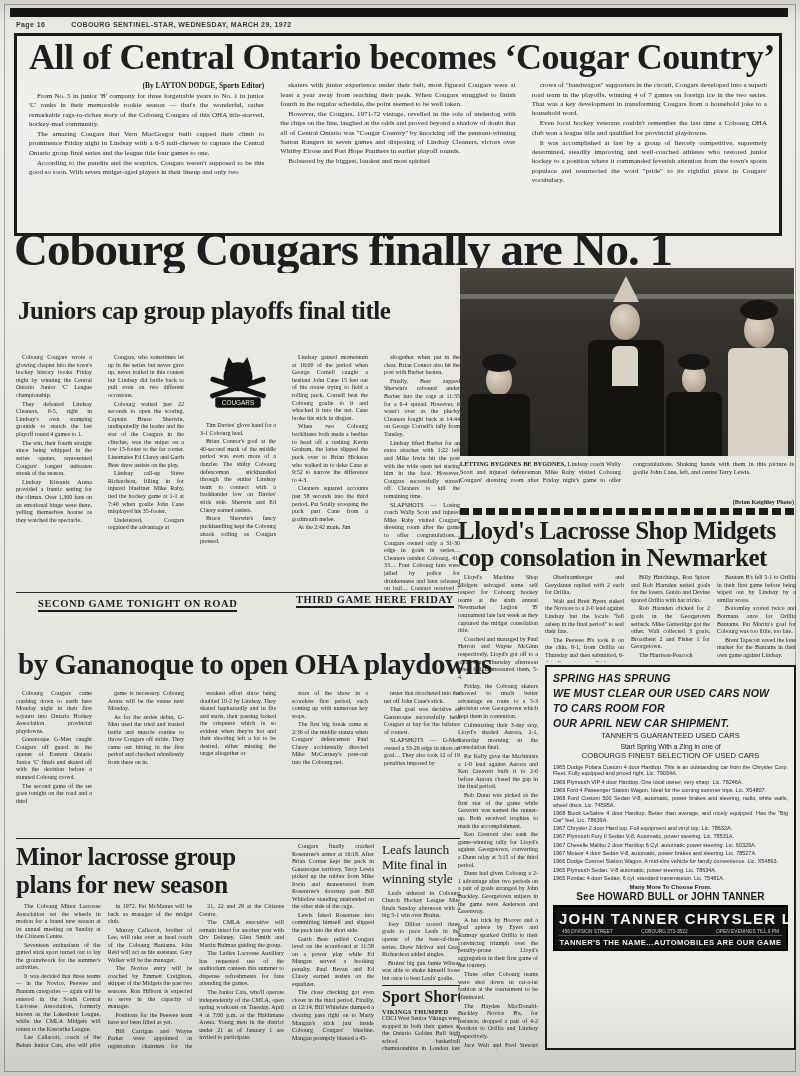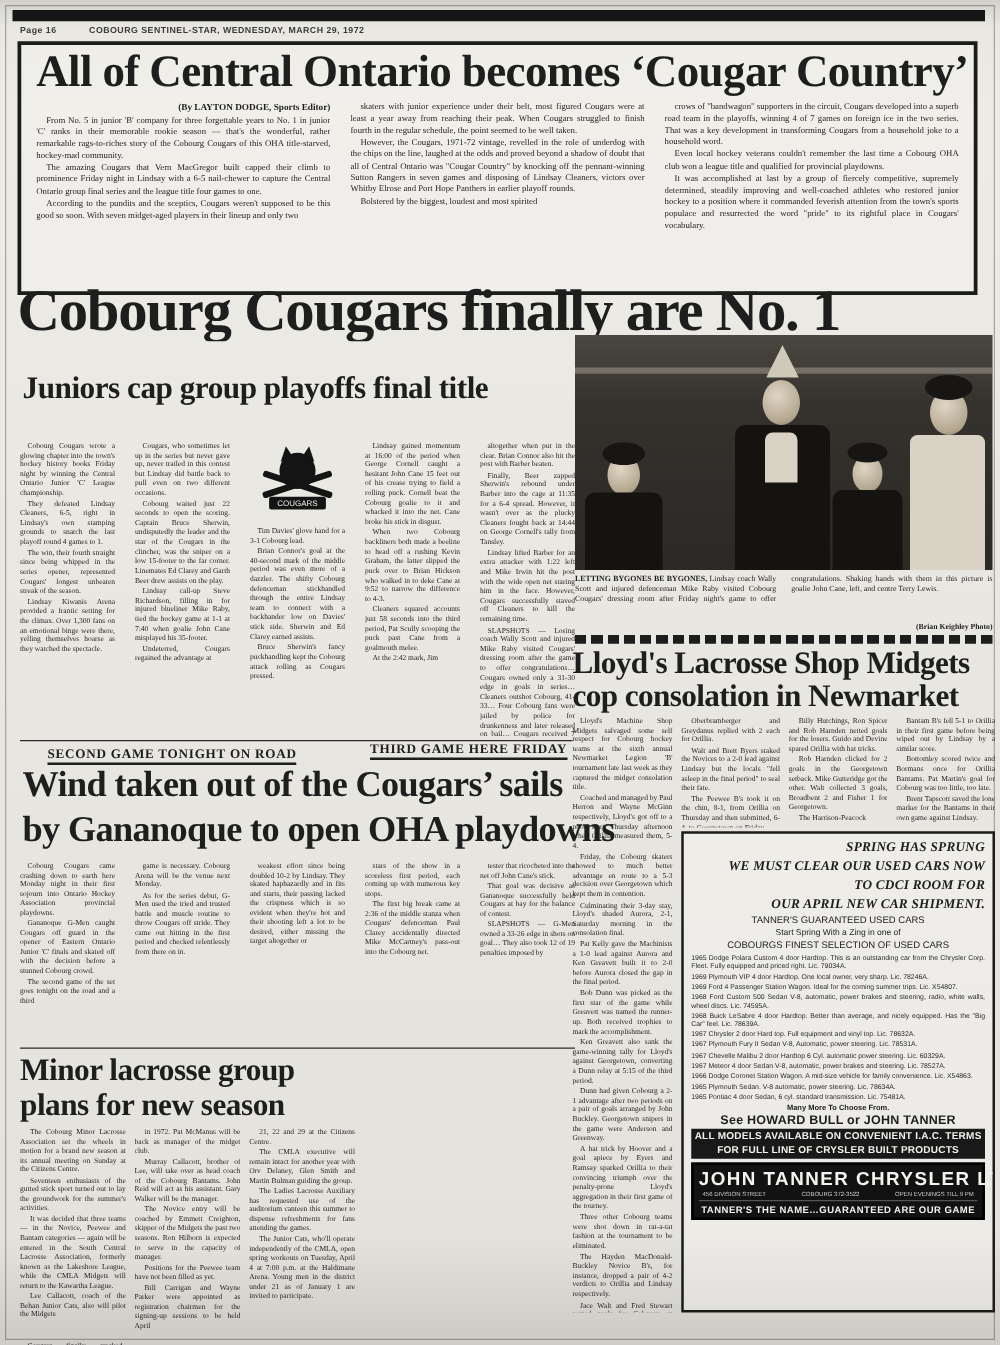--- a/index.html
+++ b/index.html
@@ -49,42 +49,42 @@
   .lloyds-region{position:absolute;left:458px;top:574px;width:338px;height:476px;display:flex;gap:7px;}
   .lloyds-long{width:80px;flex:none;font-size:6px;line-height:1.27;text-align:justify;overflow:hidden;}
   .lloyds-long p,.narrowcol p{margin:0 0 1px;text-indent:6px;}
   .lloyds-right{flex:1;display:flex;flex-direction:column;min-width:0;}
   .lloyds-row{display:flex;gap:7px;height:88px;overflow:hidden;flex:none;}
   .lloyds-row .col{font-size:6px;line-height:1.27;}
   
   .adbox{flex:1;margin-top:3px;border:2px solid #1a1a1a;box-sizing:border-box;padding:4px 6px 3px;
     background:rgba(255,255,255,.3);font-family:"Liberation Sans",sans-serif;overflow:hidden;
     display:flex;flex-direction:column;}
-  .ad-line1{font-size:10.6px;font-weight:bold;font-style:italic;text-align:right;line-height:1.42;letter-spacing:.2px;font-family:Liberation Serif, serif;}
+  .ad-line1{font-size:10.6px;font-weight:bold;font-style:italic;text-align:left;line-height:1.42;letter-spacing:.2px;}
   .ad-sub{font-size:7.6px;font-weight:normal;text-align:center;line-height:1.4;}
   .ad-sub2{font-size:6.8px;text-align:center;line-height:1.35;}
   .ad-listings{font-size:5.5px;line-height:1.22;text-align:justify;margin-top:2px;color:#2a2a2a;}
   .ad-listings p{margin:0 0 1.6px;}
   .ad-more{font-size:6px;font-weight:bold;text-align:center;margin:1px 0;}
   .ad-see{font-size:10px;font-weight:bold;text-align:center;letter-spacing:.2px;}
   .ad-strip{background:#191919;color:#f1f0ea;font-size:8px;font-weight:bold;text-align:center;
     line-height:1.35;padding:1px 0;margin-top:1px;letter-spacing:.2px;}
   .banner{background:#121212;color:#f4f3ee;border:2px solid #000;margin-top:3px;padding:3px 4px 2px;text-align:center;}
   .banner-name{font-size:15px;font-weight:bold;letter-spacing:1.2px;white-space:nowrap;}
   .banner-row{display:flex;justify-content:space-between;font-size:4.8px;margin:2px 3px 1px;color:#cfcec8;}
   .banner-tag{font-size:7.6px;font-weight:bold;letter-spacing:.4px;border-top:1px solid #555;padding-top:2px;white-space:nowrap;}
   
   .rule{position:absolute;left:16px;top:592px;width:442px;height:1px;background:#2a2a2a;}
   .kicker{position:absolute;font-size:10.5px;font-weight:bold;letter-spacing:.6px;border-bottom:2px solid #1c1c1c;padding-bottom:1px;white-space:nowrap;}
   .wind-h{position:absolute;left:18px;width:444px;font-size:29px;font-weight:bold;letter-spacing:-.5px;line-height:1;white-space:nowrap;}
   .cols5b{position:absolute;left:16px;top:690px;width:444px;height:142px;}
   .cols5b .col{font-size:6px;line-height:1.26;}
   .cols5b .col p{text-indent:6px;}
   
-  .bottom{position:absolute;left:16px;top:838px;width:444px;height:212px;display:flex;gap:8px;border-top:1px solid #2a2a2a;padding-top:4px;box-sizing:border-box;flex-direction:column;}
+  .bottom{position:absolute;left:16px;top:838px;width:444px;height:212px;display:flex;gap:8px;border-top:1px solid #2a2a2a;padding-top:4px;box-sizing:border-box;}
   .lax{width:268px;flex:none;display:flex;flex-direction:column;}
   .lax-h{font-size:25px;font-weight:bold;line-height:1.12;letter-spacing:-.4px;white-space:nowrap;}
   .lax-cols{display:flex;gap:7px;flex:1;overflow:hidden;margin-top:4px;}
   .lax-cols .col{font-size:6px;line-height:1.26;}
   .narrowcol{width:82px;flex:none;font-size:6px;line-height:1.26;text-align:justify;overflow:hidden;}
   .endcol{flex:1;min-width:0;overflow:hidden;}
   .leafs-h{font-size:13.5px;font-weight:normal;line-height:1.08;letter-spacing:-.2px;}
   .endcol .small{font-size:6px;line-height:1.26;text-align:justify;margin-top:3px;}
   .endcol .small p{margin:0 0 1px;text-indent:6px;}
   .ss-h{font-size:16px;font-weight:bold;border-top:1.5px solid #222;margin-top:3px;padding-top:2px;white-space:nowrap;}
@@ -231,62 +231,57 @@
         <div class="col">
             <p>Bantam B's fell 5-1 to Orillia in their first game before being wiped out by Lindsay by a similar score.</p>
             <p>Bottomley scored twice and Bormans once for Orillia Bantams. Pat Martin's goal for Cobourg was too little, too late.</p>
             <p>Brent Tapscott saved the lone marker for the Bantams in their own game against Lindsay.</p>
           </div>
       </div>
 
       <div class="adbox">
         <div class="ad-line1">SPRING HAS SPRUNG</div>
         <div class="ad-line1">WE MUST CLEAR OUR USED CARS NOW</div>
-        <div class="ad-line1">TO CDCI ROOM FOR</div>
+        <div class="ad-line1">TO CARS ROOM FOR</div>
         <div class="ad-line1">OUR APRIL NEW CAR SHIPMENT.</div>
         <div class="ad-sub">TANNER'S GUARANTEED USED CARS</div>
         <div class="ad-sub2">Start Spring With a Zing in one of</div>
         <div class="ad-sub">COBOURGS FINEST SELECTION OF USED CARS</div>
         <div class="ad-listings">
             <p>1965 Dodge Polara Custom 4 door Hardtop. This is an outstanding car from the Chrysler Corp. Fleet. Fully equipped and priced right. Lic. 79034A.</p>
             <p>1969 Plymouth VIP 4 door Hardtop. One local owner, very sharp. Lic. 78246A.</p>
             <p>1969 Ford 4 Passenger Station Wagon. Ideal for the coming summer trips. Lic. X54807.</p>
             <p>1968 Ford Custom 500 Sedan V-8, automatic, power brakes and steering, radio, white walls, wheel discs. Lic. 74595A.</p>
             <p>1968 Buick LeSabre 4 door Hardtop. Better than average, and nicely equipped. Has the "Big Car" feel. Lic. 78639A.</p>
             <p>1967 Chrysler 2 door Hard top. Full equipment and vinyl top. Lic. 78632A.</p>
             <p>1967 Plymouth Fury II Sedan V-8, Automatic, power steering. Lic. 78531A.</p>
             <p>1967 Chevelle Malibu 2 door Hardtop 6 Cyl. automatic power steering. Lic. 60329A.</p>
             <p>1967 Meteor 4 door Sedan V-8, automatic, power brakes and steering. Lic. 78527A.</p>
             <p>1966 Dodge Coronet Station Wagon. A mid-size vehicle for family convenience. Lic. X54863.</p>
             <p>1965 Plymouth Sedan. V-8 automatic, power steering. Lic. 78634A.</p>
             <p>1965 Pontiac 4 door Sedan, 6 cyl. standard transmission. Lic. 75481A.</p>
           </div>
         <div class="ad-more">Many More To Choose From.</div>
         <div class="ad-see">See HOWARD BULL or JOHN TANNER</div>
-        <div class="ad-strip">
-          <div>ALL MODELS AVAILABLE ON CONVENIENT I.A.C. TERMS</div>
-          <div>FOR FULL LINE OF CRYSLER BUILT PRODUCTS</div>
-        </div>
         <div class="banner">
           <div class="banner-name">JOHN TANNER CHRYSLER LTD.</div>
           <div class="banner-row">
             <span>456 DIVISION STREET</span>
             <span>COBOURG 372-3522</span>
             <span>OPEN EVENINGS TILL 9 PM</span>
           </div>
-          <div class="banner-tag">TANNER'S THE NAME…GUARANTEED ARE OUR GAME</div>
+          <div class="banner-tag">TANNER'S THE NAME…AUTOMOBILES ARE OUR GAME</div>
         </div>
       </div>
     </div>
   </div>
 
   <div class="rule"></div>
   <div class="kicker" style="left:38px;top:598px;">SECOND GAME TONIGHT ON ROAD</div>
   <div class="kicker" style="left:296px;top:594px;">THIRD GAME HERE FRIDAY</div>
-  <div class="wind-h" style="top:614px;">Wind taken out of the Cougars’ sails</div>
   <div class="wind-h" style="top:650px;">by Gananoque to open OHA playdowns</div>
   <div class="cols cols5b">
     <div class="col">
         <p>Cobourg Cougars came crashing down to earth here Monday night in their first sojourn into Ontario Hockey Association provincial playdowns.</p>
         <p>Gananoque G-Men caught Cougars off guard in the opener of Eastern Ontario Junior 'C' finals and skated off with the decision before a stunned Cobourg crowd.</p>
         <p>The second game of the set goes tonight on the road and a third</p>
       </div>
     <div class="col">
         <p>game is necessary. Cobourg Arena will be the venue next Monday.</p>
         <p>As for the series debut, G-Men used the tried and trusted battle and muscle routine to throw Cougars off stride. They came out hitting in the first period and checked relentlessly from there on in.</p>

